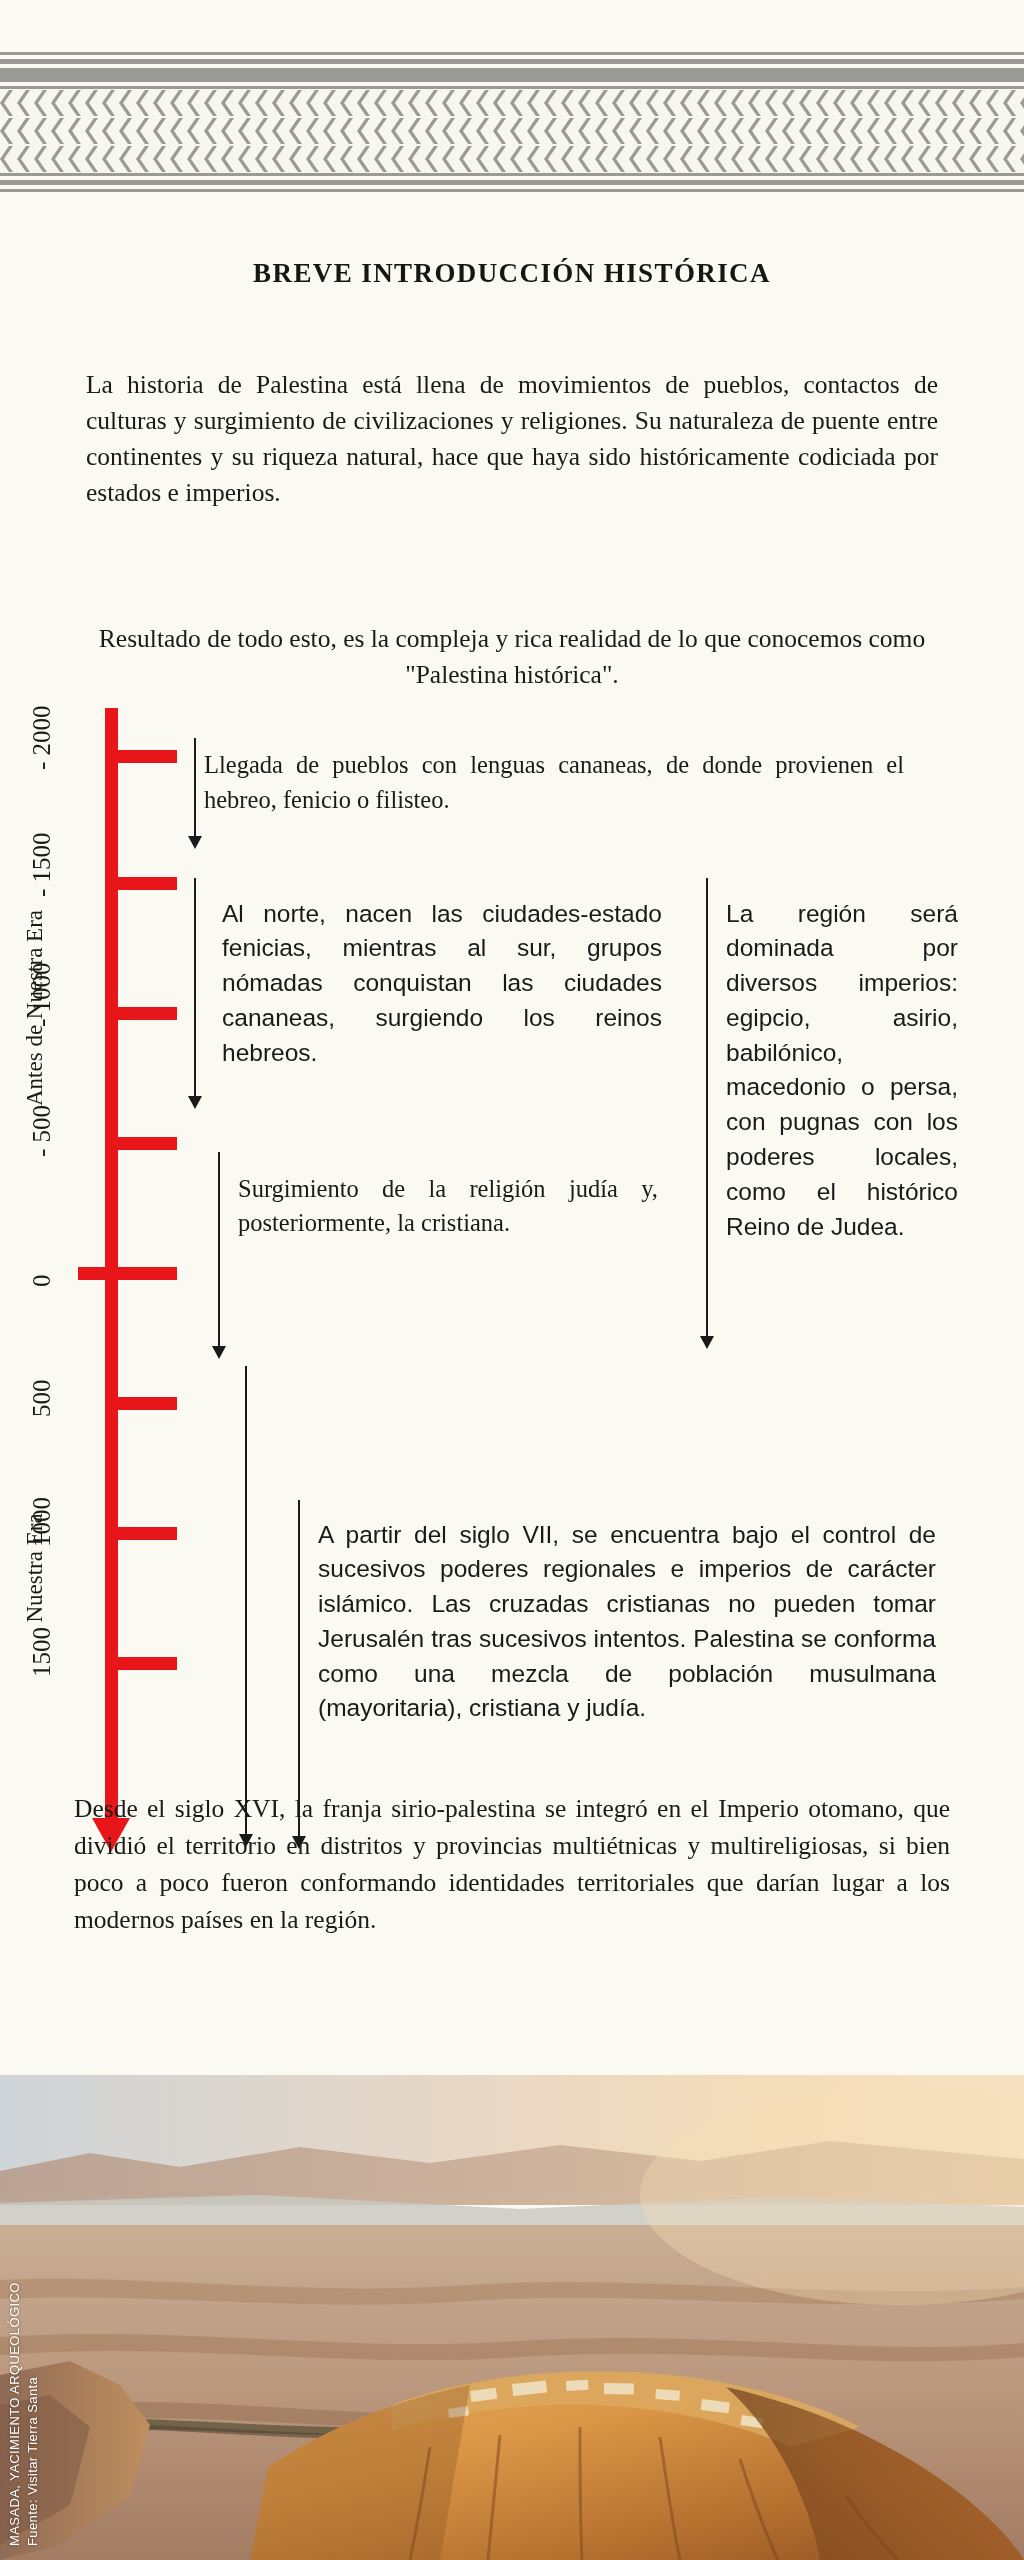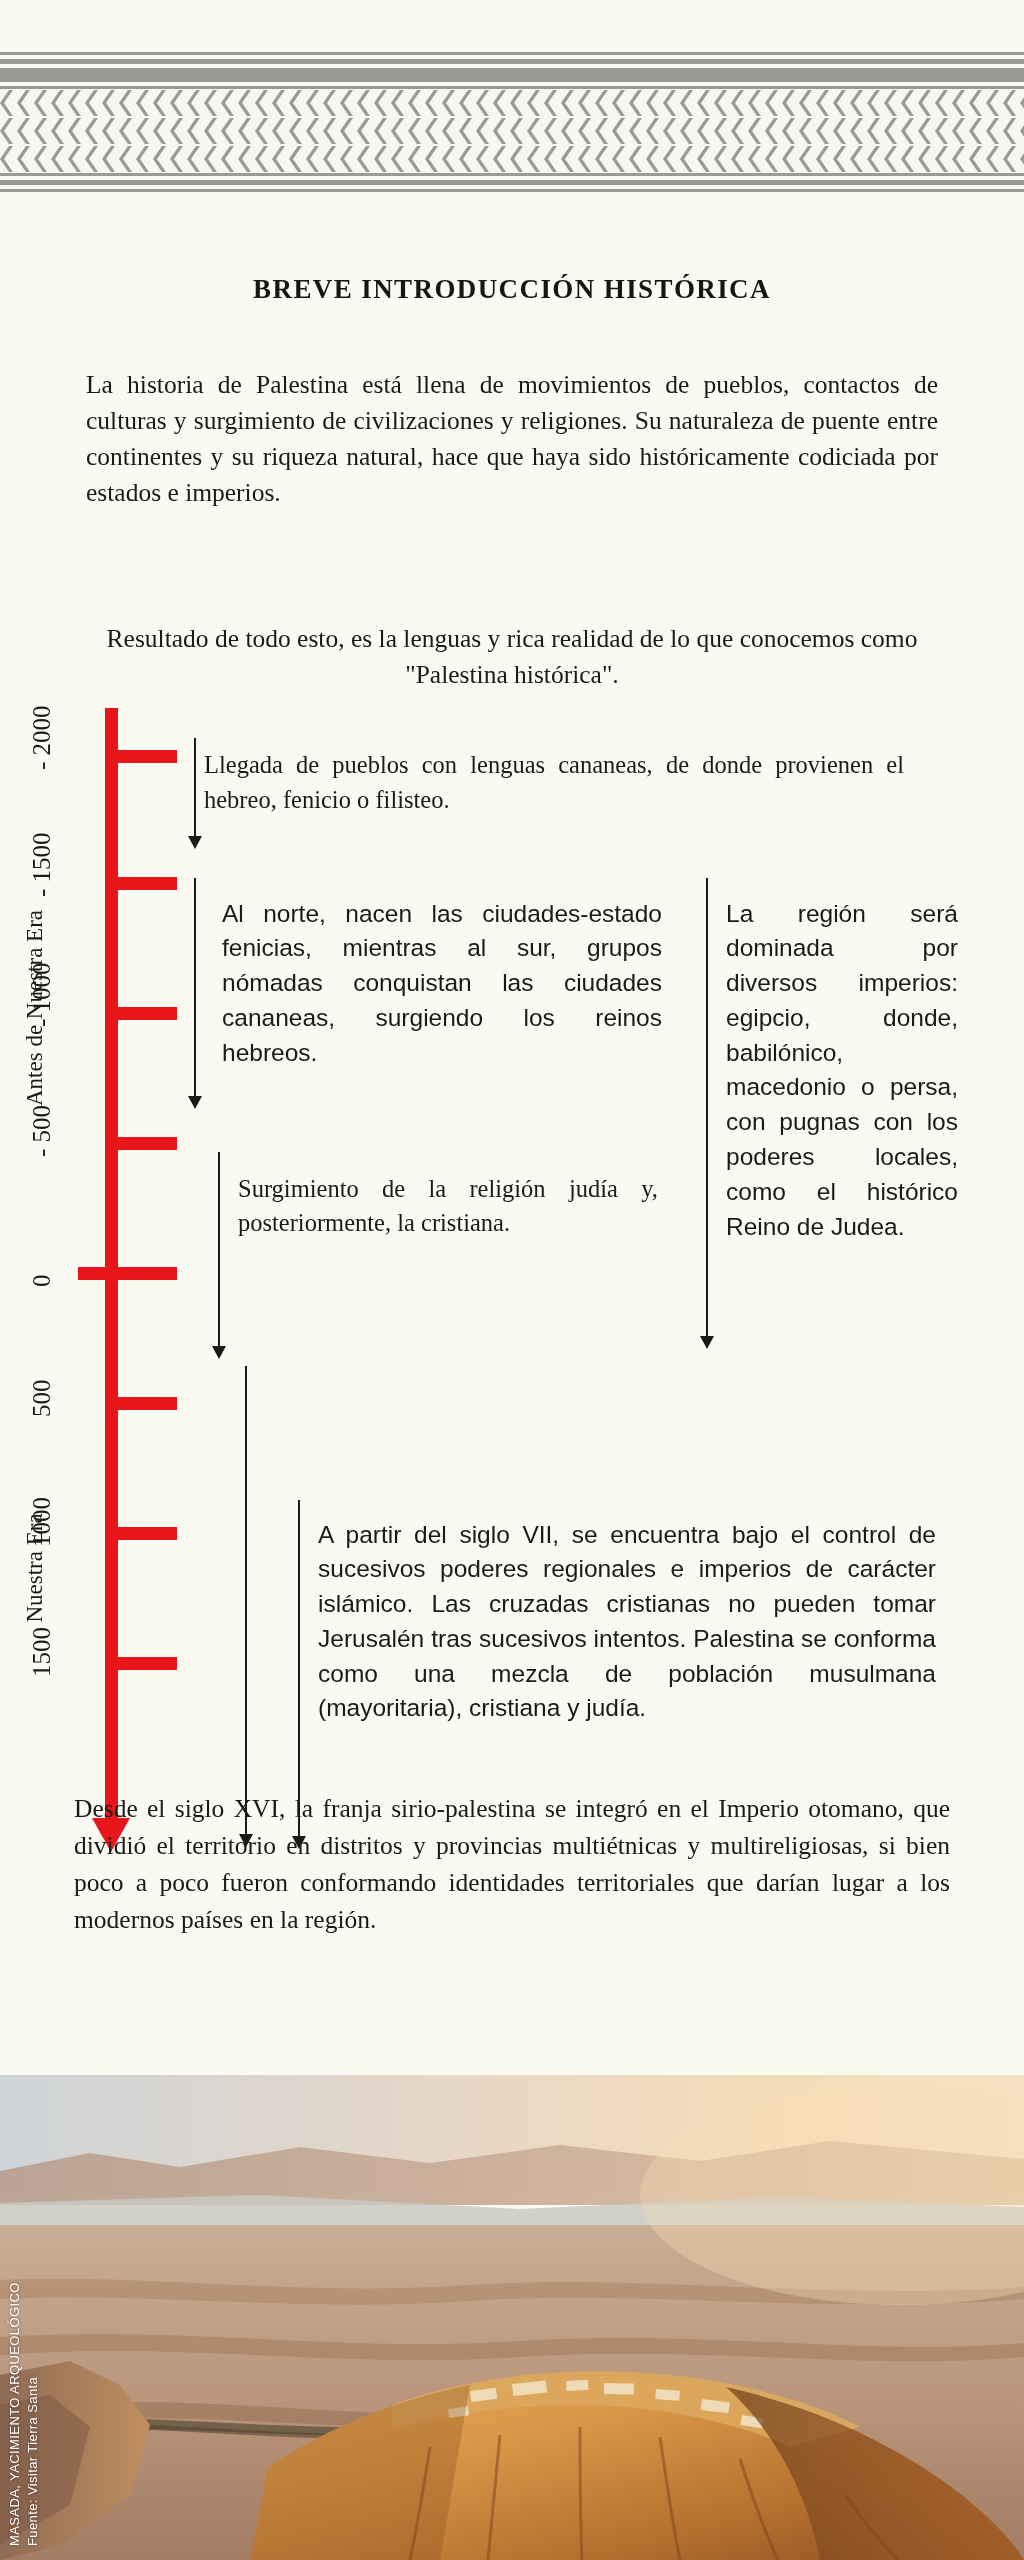--- a/index.html
+++ b/index.html
@@ -39,21 +39,21 @@
     margin:0;
     position:absolute;left:0;right:0;top:197px;
     color:#161613;
   }
   .subtitle{
     text-align:center;
     font-family:"Liberation Serif", serif;
     font-size:27px;
     letter-spacing:1.4px;
     font-weight:700;
-    margin:16px;
+    margin:0;
     position:absolute;left:0;right:0;top:258px;
     color:#161613;
   }
 
   
   .intro{
     position:absolute;left:86px;top:341px;width:852px;
     font-size:25.5px;line-height:1.42;
     text-align:justify;
     font-family:"Liberation Serif", serif;
@@ -179,21 +179,21 @@
     <div class="rule thin"></div>
     <div class="gap"></div>
     <div class="rule med"></div>
     <div class="gap"></div>
     <div class="rule thin"></div>
   </div>
 
   <h2 class="subtitle">BREVE INTRODUCCIÓN HISTÓRICA</h2>
 
   <p class="intro">La historia de Palestina está llena de movimientos de pueblos, contactos de culturas y surgimiento de civilizaciones y religiones. Su naturaleza de puente entre continentes y su riqueza natural, hace que haya sido históricamente codiciada por estados e imperios.</p>
-  <p class="intro2">Resultado de todo esto, es la lenguas y rica realidad de lo que conocemos como "Palestina histórica".</p>
+  <p class="intro2">Resultado de todo esto, es la compleja y rica realidad de lo que conocemos como "Palestina histórica".</p>
 
   <div class="timeline">
 
     <div class="axis"></div>
     <div class="axis-arrow"></div>
 
     <div class="tick" style="top:50px;"></div>
     <div class="tick" style="top:177px;"></div>
     <div class="tick" style="top:307px;"></div>
     <div class="tick" style="top:437px;"></div>
@@ -229,21 +229,21 @@
     <div class="connector" style="left:245px;top:666px;height:470px;"></div>
     <div class="conn-arrow" style="left:239px;top:1134px;"></div>
 
     <div class="connector" style="left:298px;top:800px;height:338px;"></div>
     <div class="conn-arrow" style="left:292px;top:1136px;"></div>
 
     <p class="event serifish" style="left:204px;top:32px;width:700px;margin-top:16px;">Llegada de pueblos con lenguas cananeas, de donde provienen el hebreo,  fenicio o filisteo.</p>
 
     <p class="event" style="left:222px;top:172px;width:440px;">Al norte, nacen las ciudades-estado fenicias, mientras al sur, grupos nómadas conquistan las ciudades cananeas, surgiendo los reinos hebreos.</p>
 
-    <p class="event" style="left:726px;top:172px;width:232px;">La región será dominada por diversos imperios: egipcio, donde, babilónico, macedonio o persa, con pugnas con los poderes locales, como el histórico Reino de Judea.</p>
+    <p class="event" style="left:726px;top:172px;width:232px;">La región será dominada por diversos imperios: egipcio, asirio, babilónico, macedonio o persa, con pugnas con los poderes locales, como el histórico Reino de Judea.</p>
 
     <p class="event serifish" style="left:238px;top:447px;width:420px;">Surgimiento de la religión judía y, posteriormente, la cristiana.</p>
 
 
     <p class="event" style="left:318px;top:793px;width:618px;">A partir del siglo VII, se encuentra bajo el control de sucesivos poderes regionales e imperios de carácter islámico. Las cruzadas cristianas no pueden tomar Jerusalén tras sucesivos intentos. Palestina se conforma como una mezcla de población musulmana (mayoritaria), cristiana y judía.</p>
   </div>
 
   <p class="closing">Desde el siglo XVI, la franja sirio-palestina se integró en el Imperio otomano, que dividió el territorio en distritos y provincias multiétnicas y multireligiosas, si bien poco a poco fueron conformando identidades territoriales que darían lugar a los modernos países en la región.</p>
 
   <div class="photo">

